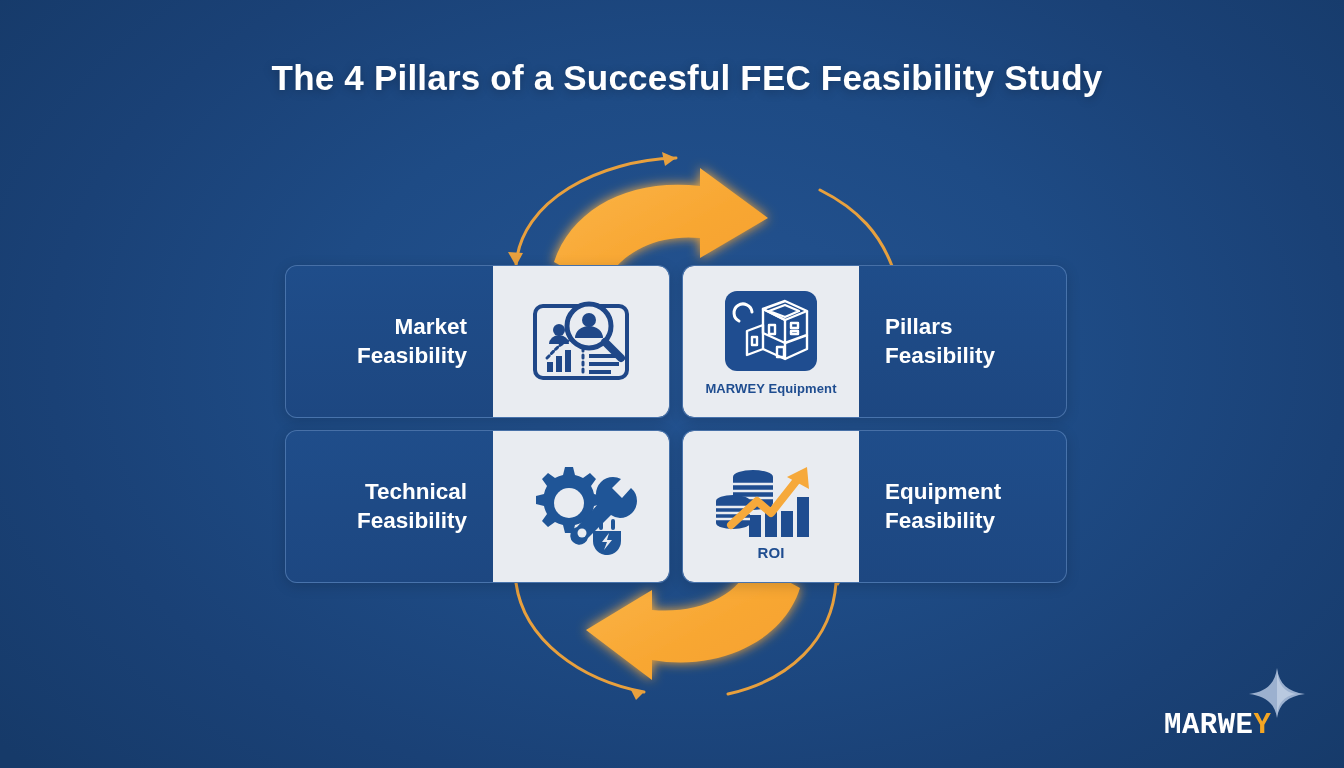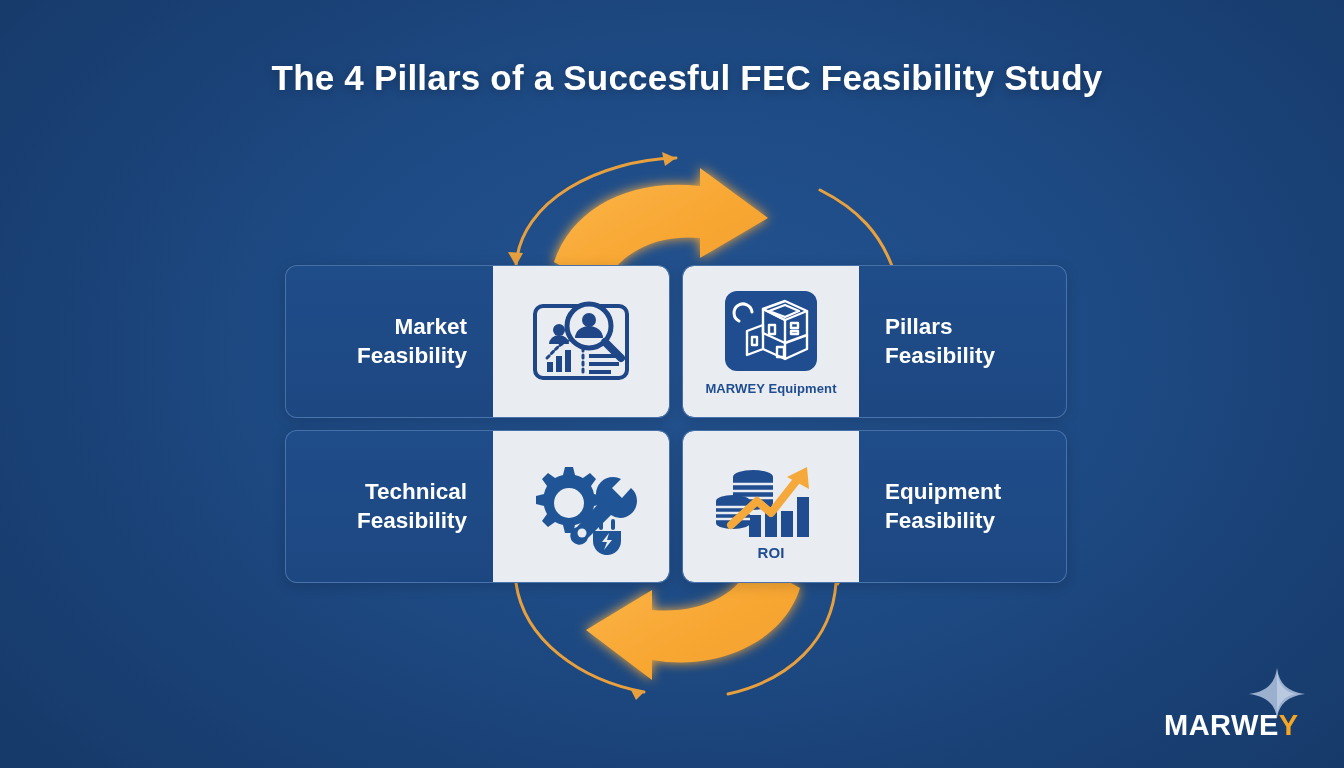--- a/index.html
+++ b/index.html
@@ -86,21 +86,21 @@
     font-size:13px;
     font-weight:bold;
     letter-spacing:.1px;
     margin-top:2px;
   }
   .icon-caption.roi{ font-size:15px; margin-top:1px;text-align:right; }
 
   
   #logo{
     position:absolute; right:20px; bottom:22px;
-    width:160px; height:74px;
+    width:160px; height:74px;font-family:Liberation Mono, monospace;
   }
   #logo-word{
     position:absolute; left:0; bottom:6px;
     font-size:29px; font-weight:bold; letter-spacing:.5px;
     color:#ffffff; line-height:1;
   }
   #logo-word .accent{ color:#f5a623; }
   #logo-star{ position:absolute; right:18px; bottom:28px; }
 </style>
 </head>

